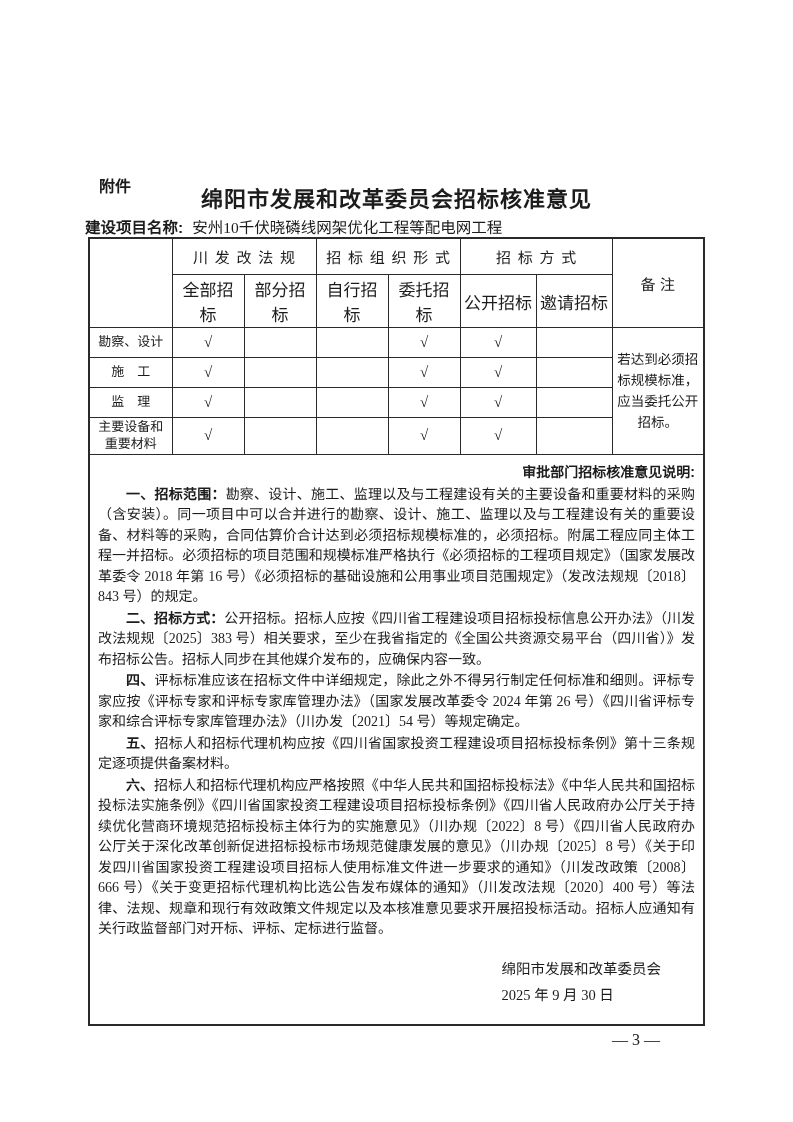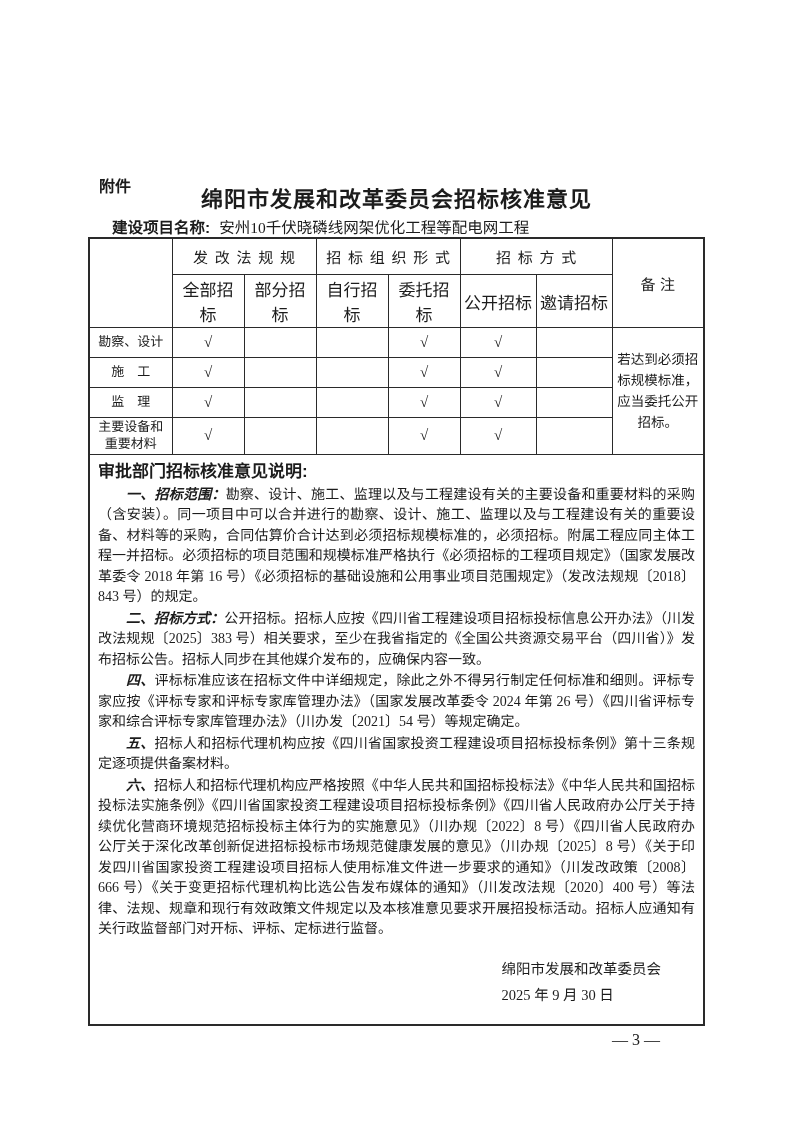--- a/index.html
+++ b/index.html
@@ -11,21 +11,21 @@
 
   .attachment {
     position:absolute; left:99px; top:156px;
     font-family:"Liberation Sans","DejaVu Sans",sans-serif;
     font-weight:700; font-size:16px;margin-top:17px;
   }
   .title {
     position:absolute; left:0; top:181px; width:100%; margin:0;
     text-align:center; font-size:22px; font-weight:700; letter-spacing:1px;
   }
-  .project { position:absolute; left:112px; top:215px; font-size:15.5px; white-space:nowrap; }
+  .project { position:absolute; left:85px; top:215px; font-size:15.5px; white-space:nowrap; }
   .project-label {
     font-family:"Liberation Sans","DejaVu Sans",sans-serif;
     font-weight:700; margin-right:9px;
   }
 
   .doc-box {
     position:absolute; left:88px; top:237px; width:617px; min-height:746px;
     border:2px solid #2a2a2a; box-sizing:border-box; background:#fff;
   }
 
@@ -51,24 +51,24 @@
   .data-row td { height:27px; }
   .check-cell { font-size:15px; }
   .remark-cell {
     font-size:13.5px; line-height:21px; text-align:center;
     padding:4px 5px; vertical-align:middle;
   }
 
   .opinion { padding:5px 8px 0 8px; font-size:14px; line-height:20.5px; text-align:justify; }
   .opinion-heading {
     font-family:"Liberation Sans","DejaVu Sans",sans-serif;
-    font-weight:700; font-size:17px; line-height:24px; text-align:left;
+    font-weight:700; font-size:14px; line-height:24px; text-align:right;
   }
   .para { margin:0; text-indent:2em; }
-  .lead { font-family:"Liberation Sans","DejaVu Sans",sans-serif; font-weight:700;font-style:italic; }
+  .lead { font-family:"Liberation Sans","DejaVu Sans",sans-serif; font-weight:700; }
 
   .signature-block {
     margin:16px 42px 16px auto; width:-moz-fit-content; width:fit-content;
     text-align:left; font-size:14.5px; line-height:26px;
   }
 
   .page-number {
     position:absolute; left:590px; top:1031px; width:92px;
     text-align:center; font-size:16px;
   }
@@ -95,21 +95,21 @@
           <col style="width:72px">
         <col style="width:72px">
           <col style="width:72px">
           <col style="width:76px">
         <col style="width:76px">
           <col>
       </colgroup>
       <tbody>
         <tr>
           <td rowspan="2"></td>
-          <td colspan="2" class="group-cell">发改法规规</td>
+          <td colspan="2" class="group-cell">川发改法规</td>
           <td colspan="2" class="group-cell">招标组织形式</td>
           <td colspan="2" class="group-cell">招标方式</td>
           <td rowspan="2" class="remark-head no-r">备注</td>
         </tr>
         <tr>
           <td class="sub-cell">全部招标</td>
           <td class="sub-cell">部分招标</td>
           <td class="sub-cell">自行招标</td>
           <td class="sub-cell">委托招标</td>
           <td class="sub-cell">公开招标</td>

